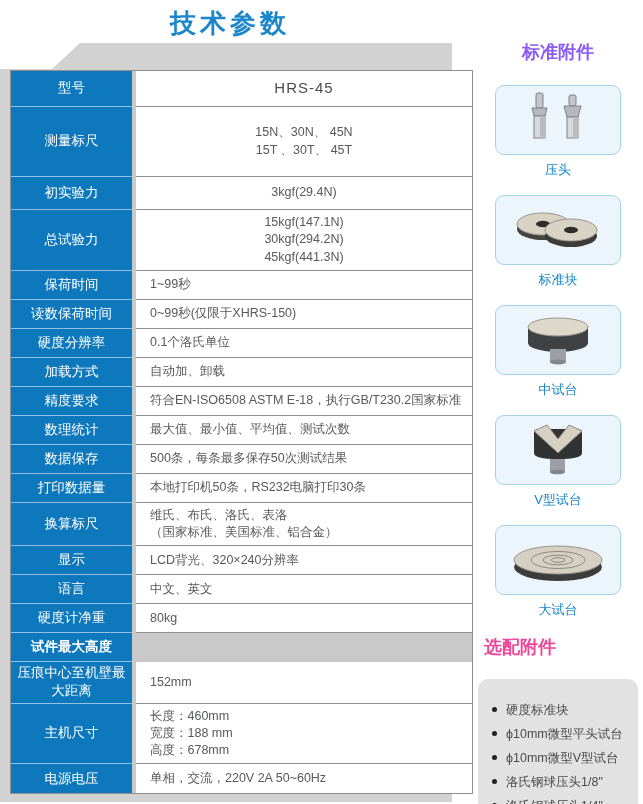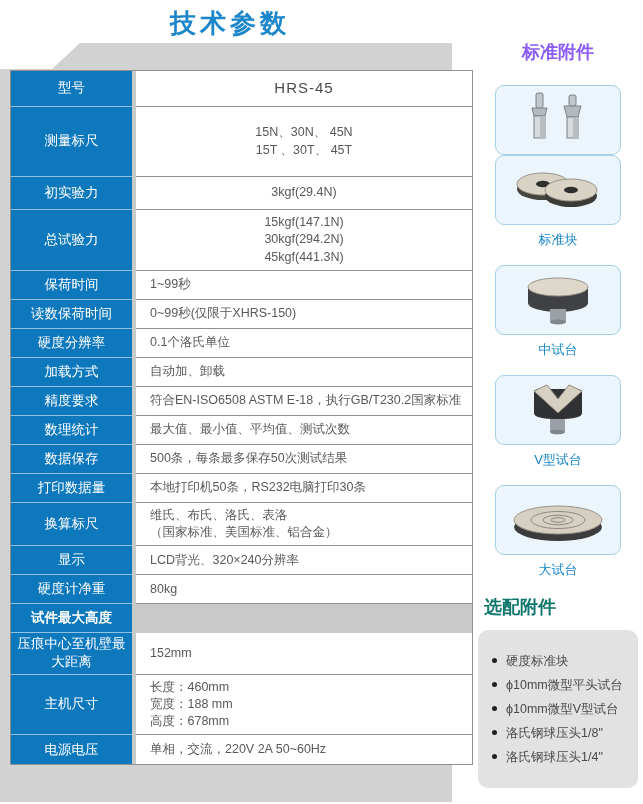--- a/index.html
+++ b/index.html
@@ -29,21 +29,21 @@
   .row:last-child .value { border-bottom:none; }
   .row .value.center { text-align:center; padding-left:6px; }
   .row .value.model { font-size:15px; letter-spacing:1px; color:#4c4c4e; }
 
   
   .right-col { position:absolute; left:478px; top:40px; width:160px; }
   .std-title { text-align:center; font-size:18px; font-weight:bold; color:#8b5cf6; margin-bottom:21px; }
   .card { width:126px; height:70px; margin:0 auto; background:#ecf5fb; border:1px solid #a5d2ea;
     border-radius:9px; display:flex; align-items:center; justify-content:center; overflow:hidden; }
   .card-label { text-align:center; font-size:13px; color:#1585c8; margin:6px 0 16px; }
-  .opt-title { font-size:18px; font-weight:bold; color:#0f766e; text-align:left; margin:9px 0 11px 6px; }
+  .opt-title { font-size:18px; font-weight:bold; color:#ec4899; text-align:left; margin:9px 0 20px 6px; }
   .opt-box { background:#e2e2e2; border-radius:10px; padding:15px 6px 14px 12px; }
   .opt-item { display:flex; align-items:flex-start; font-size:12.5px; color:#4a4a4a; margin:9px 0; line-height:1.2; }
   .opt-item .dot { width:5px; height:5px; border-radius:50%; background:#222; margin:4px 9px 0 2px; flex:0 0 5px; }
 </style>
 </head>
 <body>
 
 <div class="page">
 
   <h1 class="main-title">技术参数</h1>
@@ -160,20 +160,27 @@
   </div>
 
   <div class="row" style="min-height: 29px;">
     <div class="label">显示</div>
     <div class="divider"></div>
     <div class="value">
           <div>LCD背光、320×240分辨率</div>
         </div>
   </div>
 
+  <div class="row" style="min-height: 29px;">
+    <div class="label">语言</div>
+    <div class="divider"></div>
+    <div class="value">
+          <div>中文、英文</div>
+        </div>
+  </div>
 
   <div class="row" style="min-height: 29px;">
     <div class="label">硬度计净重</div>
     <div class="divider"></div>
     <div class="value">
           <div>80kg</div>
         </div>
   </div>
 
   <div class="row" style="min-height: 29px; font-weight: bold;">
@@ -219,20 +226,21 @@
           <polygon points="29,19 44,19 42,27 31,27" fill="#b4bac0"></polygon>
           <rect x="31" y="27" width="11" height="22" fill="#d6dadd"></rect>
           <rect x="37" y="27" width="5" height="22" fill="#b8bdc2" stroke="none"></rect>
           <rect x="66" y="6" width="7" height="11" rx="2" fill="#c2c7cb"></rect>
           <polygon points="61,17 78,17 75,28 64,28" fill="#b4bac0"></polygon>
           <rect x="64" y="28" width="11" height="21" fill="#d6dadd"></rect>
           <rect x="70" y="28" width="5" height="21" fill="#b8bdc2" stroke="none"></rect>
         </g>
       </svg>
     </div>
+    <div class="card-label">压头</div>
 
     <div class="card">
       <svg width="110" height="62" viewBox="0 0 110 62">
         <g>
           <ellipse cx="40" cy="30" rx="26" ry="11" fill="#45443f"></ellipse>
           <ellipse cx="40" cy="25" rx="26" ry="11" fill="#d9d3c6" stroke="#9a948a"></ellipse>
           <ellipse cx="40" cy="25" rx="7" ry="3.2" fill="#2e2e2c"></ellipse>
           <ellipse cx="68" cy="37" rx="26" ry="11" fill="#3c3b37"></ellipse>
           <ellipse cx="68" cy="31" rx="26" ry="11" fill="#d9d3c6" stroke="#9a948a"></ellipse>
           <ellipse cx="68" cy="31" rx="7" ry="3.2" fill="#2e2e2c"></ellipse>

